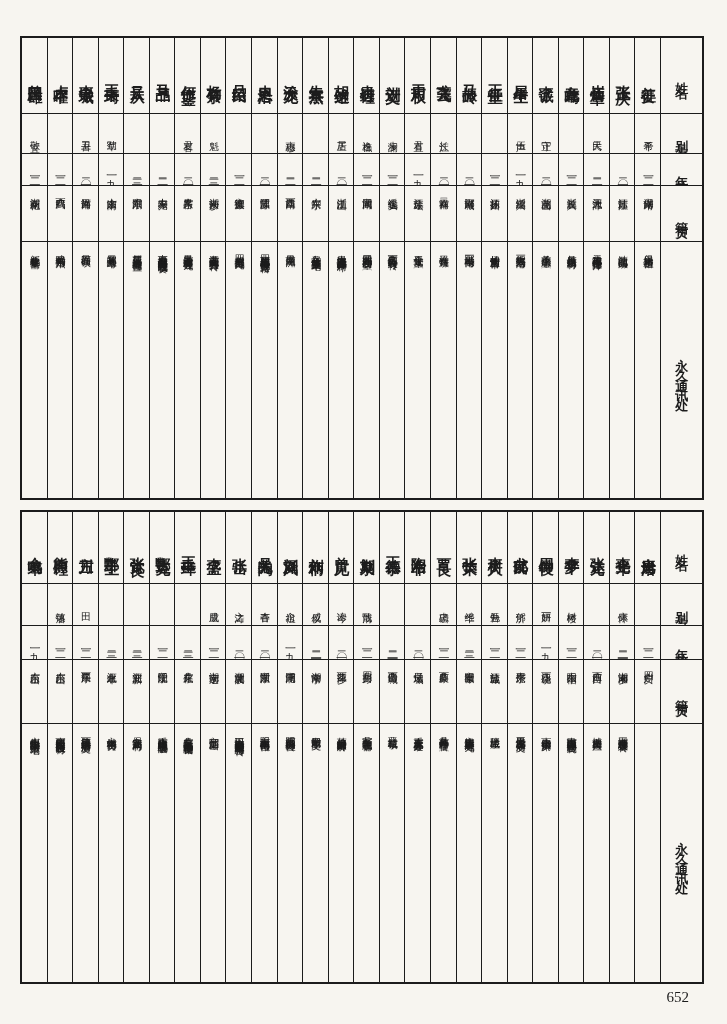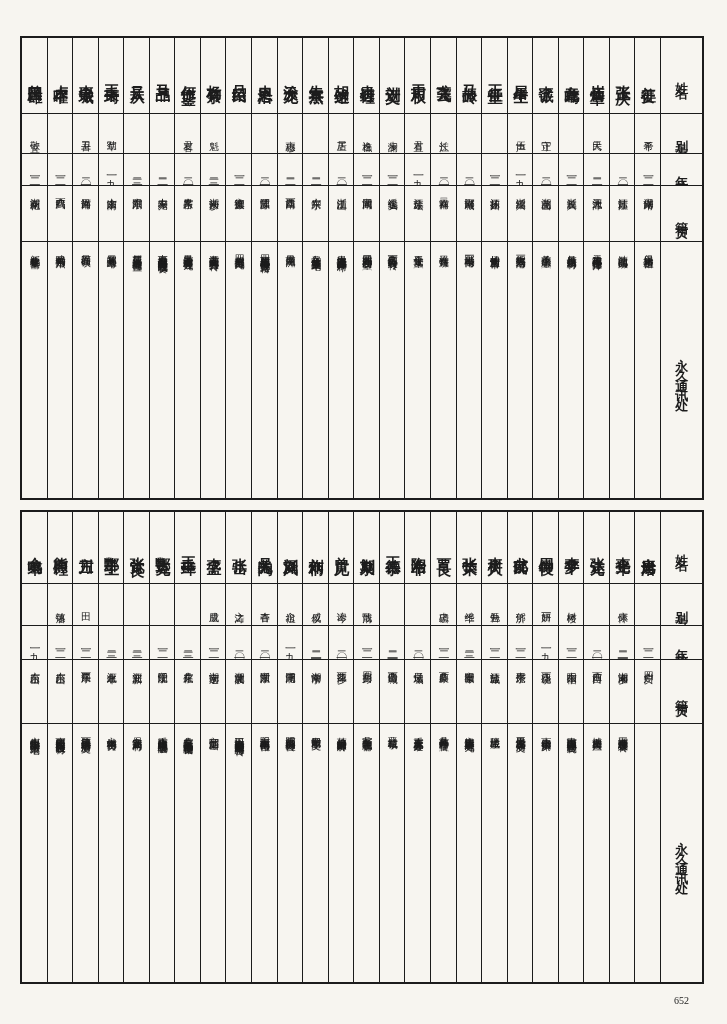--- a/index.html
+++ b/index.html
@@ -77,21 +77,21 @@
   .address-cell{align-items:flex-start;padding-top:5px;}
   .address-cell .vtext{font-size:10px;letter-spacing:0.5px;}
 
   .header-col .cell{justify-content:center;align-items:center;}
   .header-col .vtext{font-size:13px;font-weight:700;letter-spacing:4px;}
   .header-col .address-cell .vtext{letter-spacing:10px;}
 
   .page-number{
     position:absolute;
     right:38px;bottom:18px;
-    font-size:10px;
+    font-size:15px;
     font-family:"Liberation Serif","DejaVu Serif",serif;
     color:#1c1c1c;
   }
 </style>
 </head>
 <body>
 
 <div class="page">
   <div class="tables">
 

